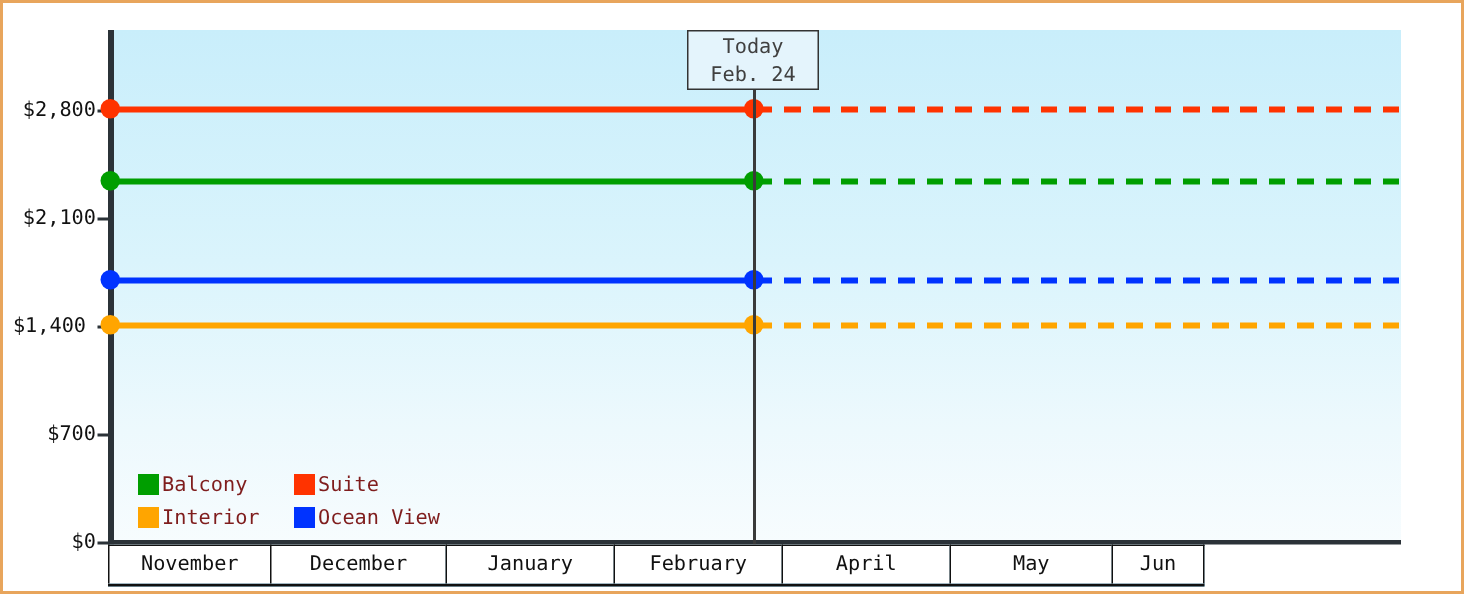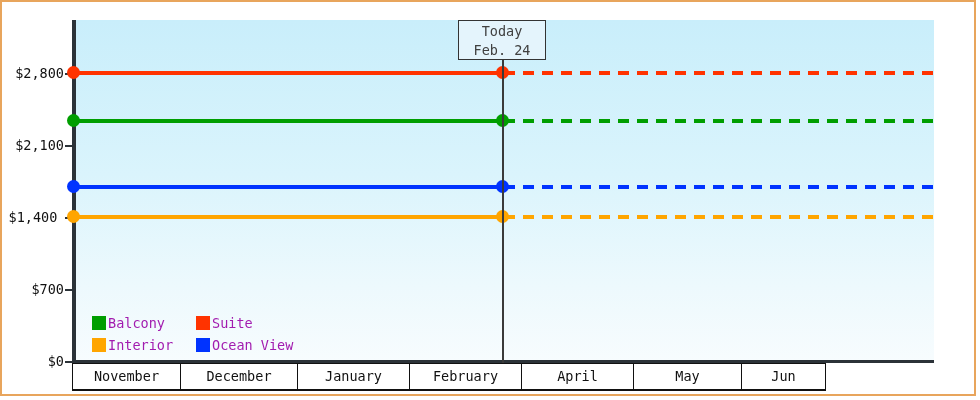--- a/index.html
+++ b/index.html
@@ -86,21 +86,21 @@
     font-size:13.5px;
     line-height:19px;
     color:#404040;
     padding-top:1px;
   }
 
   #legend{
     position:absolute;
     left:90px; top:310px;
     font-size:13.5px;
-    color:#a21caf;
+    color:#7f1d1d;
   }
   .legend-row{height:22px;display:flex;align-items:center;}
   .legend-item{display:flex;align-items:center;margin-right:8px;}
   .legend-sw{width:14px;height:14px;margin-right:2px;display:inline-block;}
   .legend-txt{white-space:nowrap;}
   .legend-col1{width:96px;}
 
   #months{
     position:absolute;
     left:70px; top:361px;
@@ -196,16 +196,16 @@
     </div>
   </div>
 
   <div id="months">
     <div class="month-cell" style="width:108px;">November</div>
     <div class="month-cell" style="width:117px;">December</div>
     <div class="month-cell" style="width:112px;">January</div>
     <div class="month-cell" style="width:112px;">February</div>
     <div class="month-cell" style="width:112px;">April</div>
     <div class="month-cell" style="width:108px;">May</div>
-    <div class="month-cell" style="width:85px;">Jun</div>
+    <div class="month-cell" style="width:62px;">Jun</div>
   </div>
 
 </div>
 
 </body></html>

